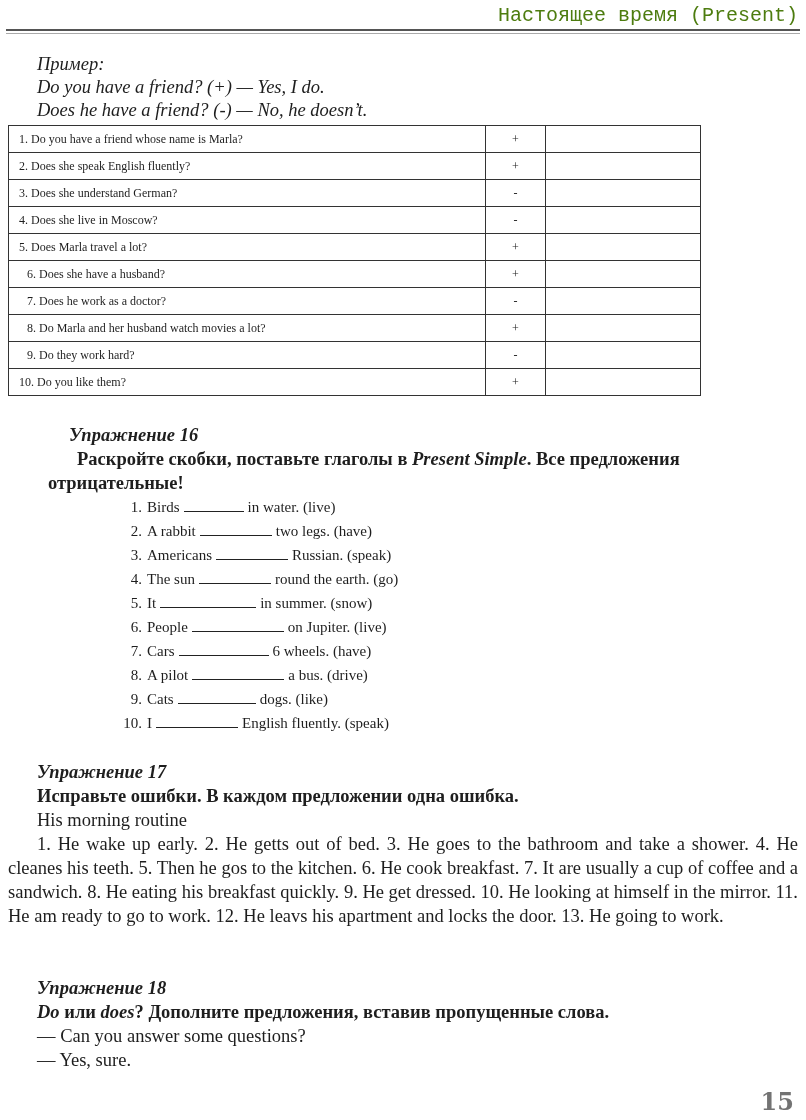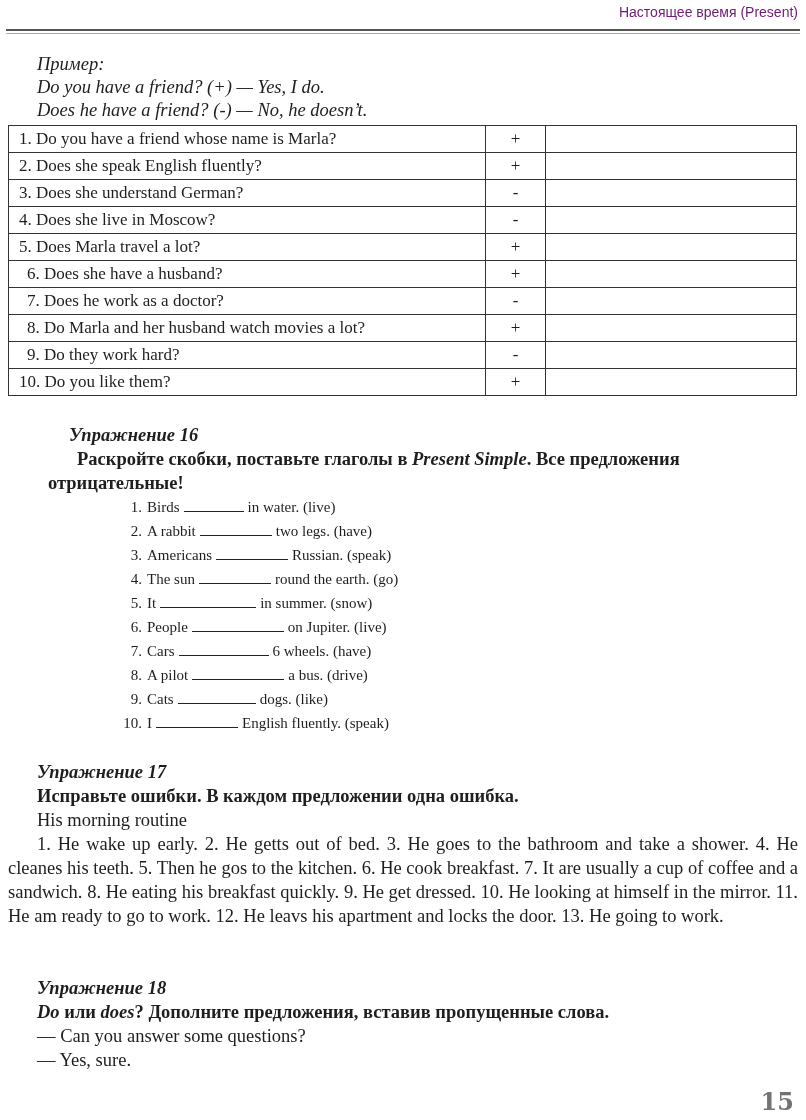--- a/index.html
+++ b/index.html
@@ -3,35 +3,35 @@
   <meta charset="utf-8">
   <style>
     html, body { margin: 0; padding: 0; background: #ffffff; }
     body {
       width: 806px; height: 1120px; position: relative; overflow: hidden;
       font-family: "Liberation Serif", "DejaVu Serif", serif;
       color: #1e1e1e;
     }
     .running-head {
       position: absolute; right: 8px; top: 4px;
-      font-family: Liberation Sans, sans-serif;
-      font-size: 14px; color: #701a75;
+      font-family: Liberation Mono, monospace;
+      font-size: 20px; color: #4d7c0f;
     }
     .head-rule {
       position: absolute; left: 6px; right: 6px; top: 29px;
       height: 2px; border-top: 2px solid #555; border-bottom: 1px solid #aaa;
     }
     .example {
       position: absolute; left: 37px; top: 53px;
       font-style: italic; font-size: 18.5px; line-height: 23px;
     }
     table.qa {
       position: absolute; left: 8px; top: 125px;
-      width: 789px; border-collapse: collapse;
-      font-size: 17px;
+      width: 693px; border-collapse: collapse;
+      font-size: 12px;
     }
     table.qa td {
       border: 1.5px solid #333; height: 26px; padding: 0;
       line-height: 26px;
     }
     table.qa td.q { width: 458px; padding-left: 10px; white-space: nowrap; }
     table.qa td.q.pad { padding-left: 18px; }
     table.qa td.m { width: 59px; text-align: center; }
     table.qa td.a { }
     .ex-block { position: absolute; left: 0; right: 0; }

